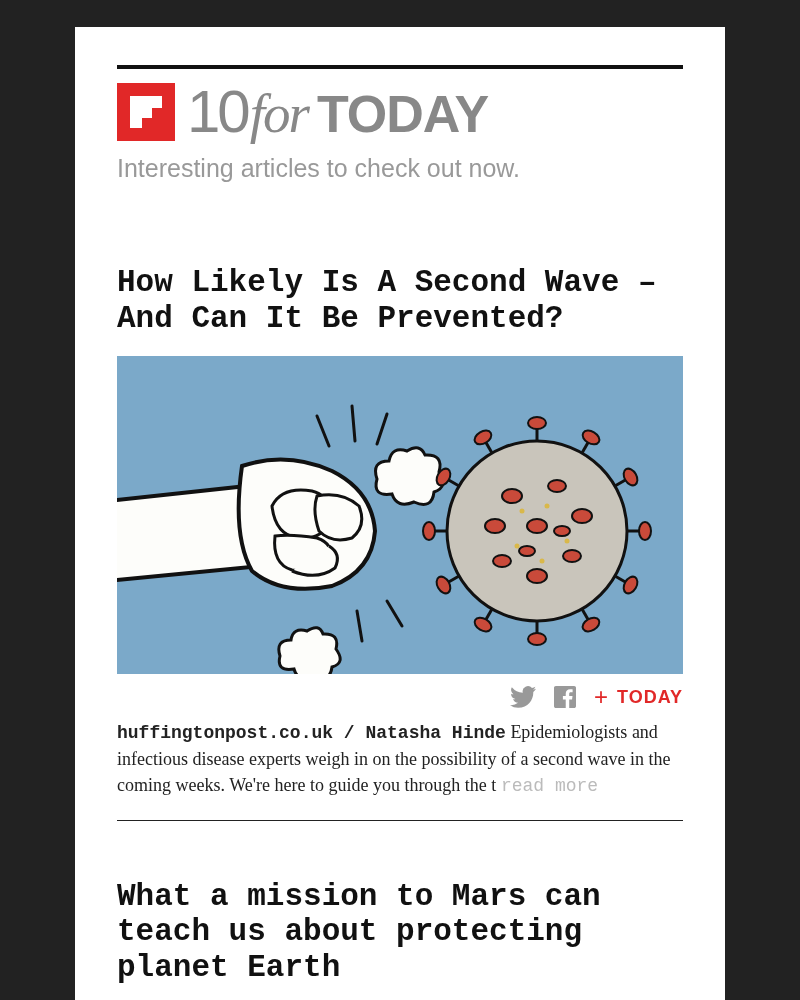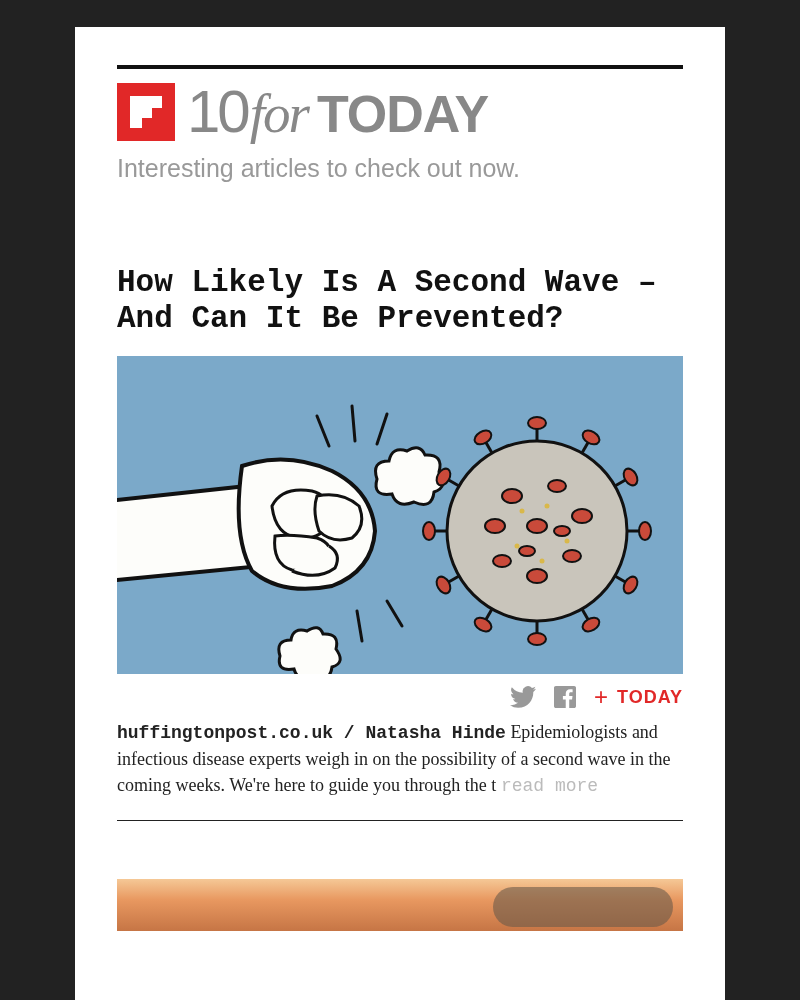--- a/index.html
+++ b/index.html
@@ -317,17 +317,18 @@
     </div>
 
     <p class="article-body">
       <span class="article-source">huffingtonpost.co.uk / Natasha Hinde</span><span class="article-excerpt"> Epidemiologists and infectious disease experts weigh in on the possibility of a second wave in the coming weeks. We're here to guide you through the t </span><span class="read-more">read more</span>
     </p>
 
     <hr class="divider">
   </div>
 
   <div class="article-2">
+    <h2 class="article-title">What a mission to Mars can teach us about protecting planet Earth</h2>
     <div class="article-image-2">
       <div class="cloud-silhouette"></div>
     </div>
   </div>
 </div>
 
 </body></html>

